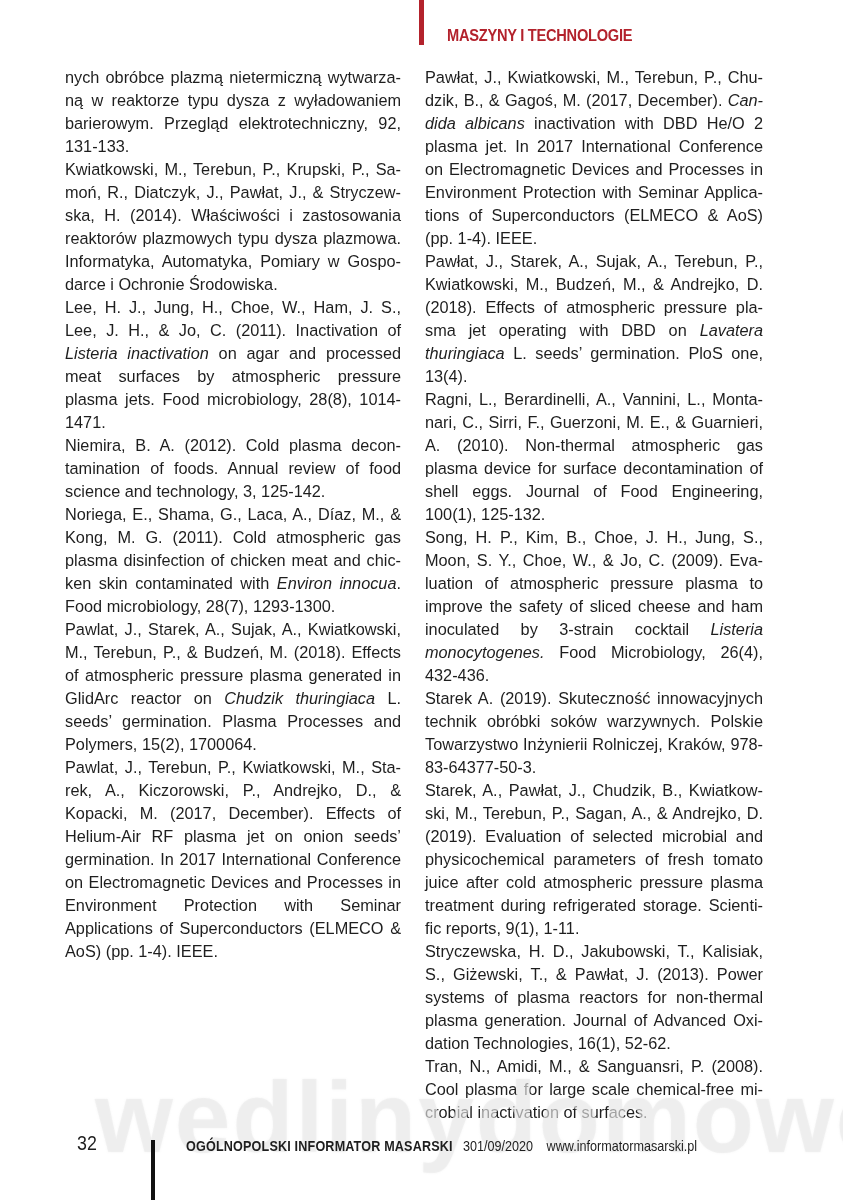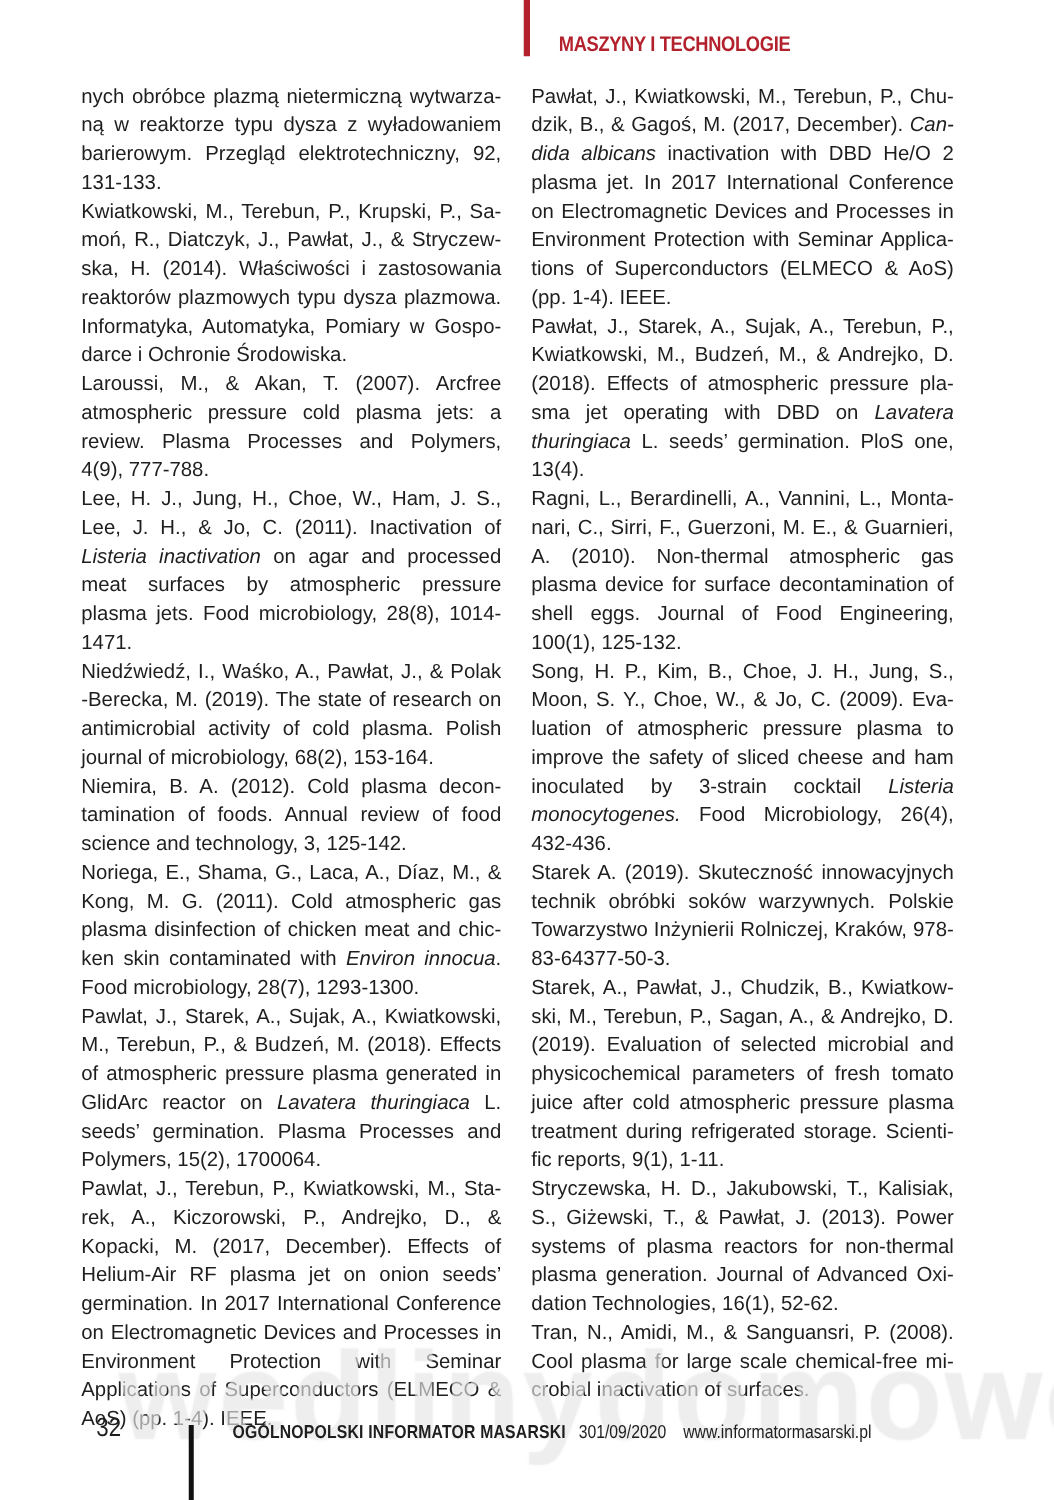--- a/index.html
+++ b/index.html
@@ -53,26 +53,24 @@
 </style>
 </head>
 <body>
 
 <div class="header-bar"></div>
 <div class="section-title">MASZYNY I TECHNOLOGIE</div>
 
 <div class="column col-left">
     <p class="ref"><span>nych obróbce plazmą nietermiczną wytwarza­ną w reaktorze typu dysza z wyładowaniem barierowym. Przegląd elektrotechniczny, 92, 131-133.</span></p>
     <p class="ref"><span>Kwiatkowski, M., Terebun, P., Krupski, P., Sa­moń, R., Diatczyk, J., Pawłat, J., &amp; Stryczew­ska, H. (2014). Właściwości i zastosowania reaktorów plazmowych typu dysza plazmowa. Informatyka, Automatyka, Pomiary w Gospo­darce i Ochronie Środowiska.</span></p>
-    <p class="ref"><span>Laroussi, M., &amp; Akan, T. (2007). Arcfree atmos­pheric pressure cold plasma jets: a review. Pla­sma Processes and Polymers, 4(9), 777-788.</span></p>
     <p class="ref"><span>Lee, H. J., Jung, H., Choe, W., Ham, J. S., Lee, J. H., &amp; Jo, C. (2011). Inactivation of </span><i>Listeria inactivation</i><span> on agar and processed meat surfaces by atmospheric pressure plasma jets. Food microbiology, 28(8), 1014-1471.</span></p>
-    <p class="ref"><span>Niedźwiedź, I., Waśko, A., Pawłat, J., &amp; Polak -Berecka, M. (2019). The state of research on antimicrobial activity of cold plasma. Polish journal of microbiology, 68(2), 153-164.</span></p>
     <p class="ref"><span>Niemira, B. A. (2012). Cold plasma decon­tamination of foods. Annual review of food science and technology, 3, 125-142.</span></p>
     <p class="ref"><span>Noriega, E., Shama, G., Laca, A., Díaz, M., &amp; Kong, M. G. (2011). Cold atmospheric gas plasma disinfection of chicken meat and chic­ken skin contaminated with </span><i>Environ innocua</i><span>. Food microbiology, 28(7), 1293-1300.</span></p>
-    <p class="ref"><span>Pawlat, J., Starek, A., Sujak, A., Kwiatkowski, M., Terebun, P., &amp; Budzeń, M. (2018). Effects of atmospheric pressure plasma generated in GlidArc reactor on </span><i>Lavatera thuringiaca</i><span> L. seeds’ germination. Plasma Processes and Polymers, 15(2), 1700064.</span></p>
+    <p class="ref"><span>Pawlat, J., Starek, A., Sujak, A., Kwiatkowski, M., Terebun, P., &amp; Budzeń, M. (2018). Effects of atmospheric pressure plasma generated in GlidArc reactor on </span><i>Chudzik thuringiaca</i><span> L. seeds’ germination. Plasma Processes and Polymers, 15(2), 1700064.</span></p>
     <p class="ref"><span>Pawlat, J., Terebun, P., Kwiatkowski, M., Sta­rek, A., Kiczorowski, P., Andrejko, D., &amp; Kopac­ki, M. (2017, December). Effects of Helium-Air RF plasma jet on onion seeds’ germination. In 2017 International Conference on Electro­magnetic Devices and Processes in Environ­ment Protection with Seminar Applications of Superconductors (ELMECO &amp; AoS) (pp. 1-4). IEEE.</span></p>
   </div>
 <div class="column col-right">
     <p class="ref"><span>Pawłat, J., Kwiatkowski, M., Terebun, P., Chu­dzik, B., &amp; Gagoś, M. (2017, December). </span><i>Can­dida albicans</i><span> inactivation with DBD He/O 2 plasma jet. In 2017 International Conference on Electromagnetic Devices and Processes in Environment Protection with Seminar Applica­tions of Superconductors (ELMECO &amp; AoS) (pp. 1-4). IEEE.</span></p>
     <p class="ref"><span>Pawłat, J., Starek, A., Sujak, A., Terebun, P., Kwiatkowski, M., Budzeń, M., &amp; Andrejko, D. (2018). Effects of atmospheric pressure pla­sma jet operating with DBD on </span><i>Lavatera thurin­giaca</i><span> L. seeds’ germination. PloS one, 13(4).</span></p>
     <p class="ref"><span>Ragni, L., Berardinelli, A., Vannini, L., Monta­nari, C., Sirri, F., Guerzoni, M. E., &amp; Guarnie­ri, A. (2010). Non-thermal atmospheric gas plasma device for surface decontamination of shell eggs. Journal of Food Engineering, 100(1), 125-132.</span></p>
     <p class="ref"><span>Song, H. P., Kim, B., Choe, J. H., Jung, S., Moon, S. Y., Choe, W., &amp; Jo, C. (2009). Eva­luation of atmospheric pressure plasma to improve the safety of sliced cheese and ham inoculated by 3-strain cocktail </span><i>Listeria monocytogenes.</i><span> Food Microbiology, 26(4), 432-436.</span></p>
     <p class="ref"><span>Starek A. (2019). Skuteczność innowacyjnych technik obróbki soków warzywnych. Polskie Towarzystwo Inżynierii Rolniczej, Kraków, 978-83-64377-50-3.</span></p>
     <p class="ref"><span>Starek, A., Pawłat, J., Chudzik, B., Kwiatkow­ski, M., Terebun, P., Sagan, A., &amp; Andrejko, D. (2019). Evaluation of selected microbial and physicochemical parameters of fresh tomato juice after cold atmospheric pressure plasma treatment during refrigerated storage. Scienti­fic reports, 9(1), 1-11.</span></p>
     <p class="ref"><span>Stryczewska, H. D., Jakubowski, T., Kalisiak, S., Giżewski, T., &amp; Pawłat, J. (2013). Power systems of plasma reactors for non-thermal plasma generation. Journal of Advanced Oxi­dation Technologies, 16(1), 52-62.</span></p>

